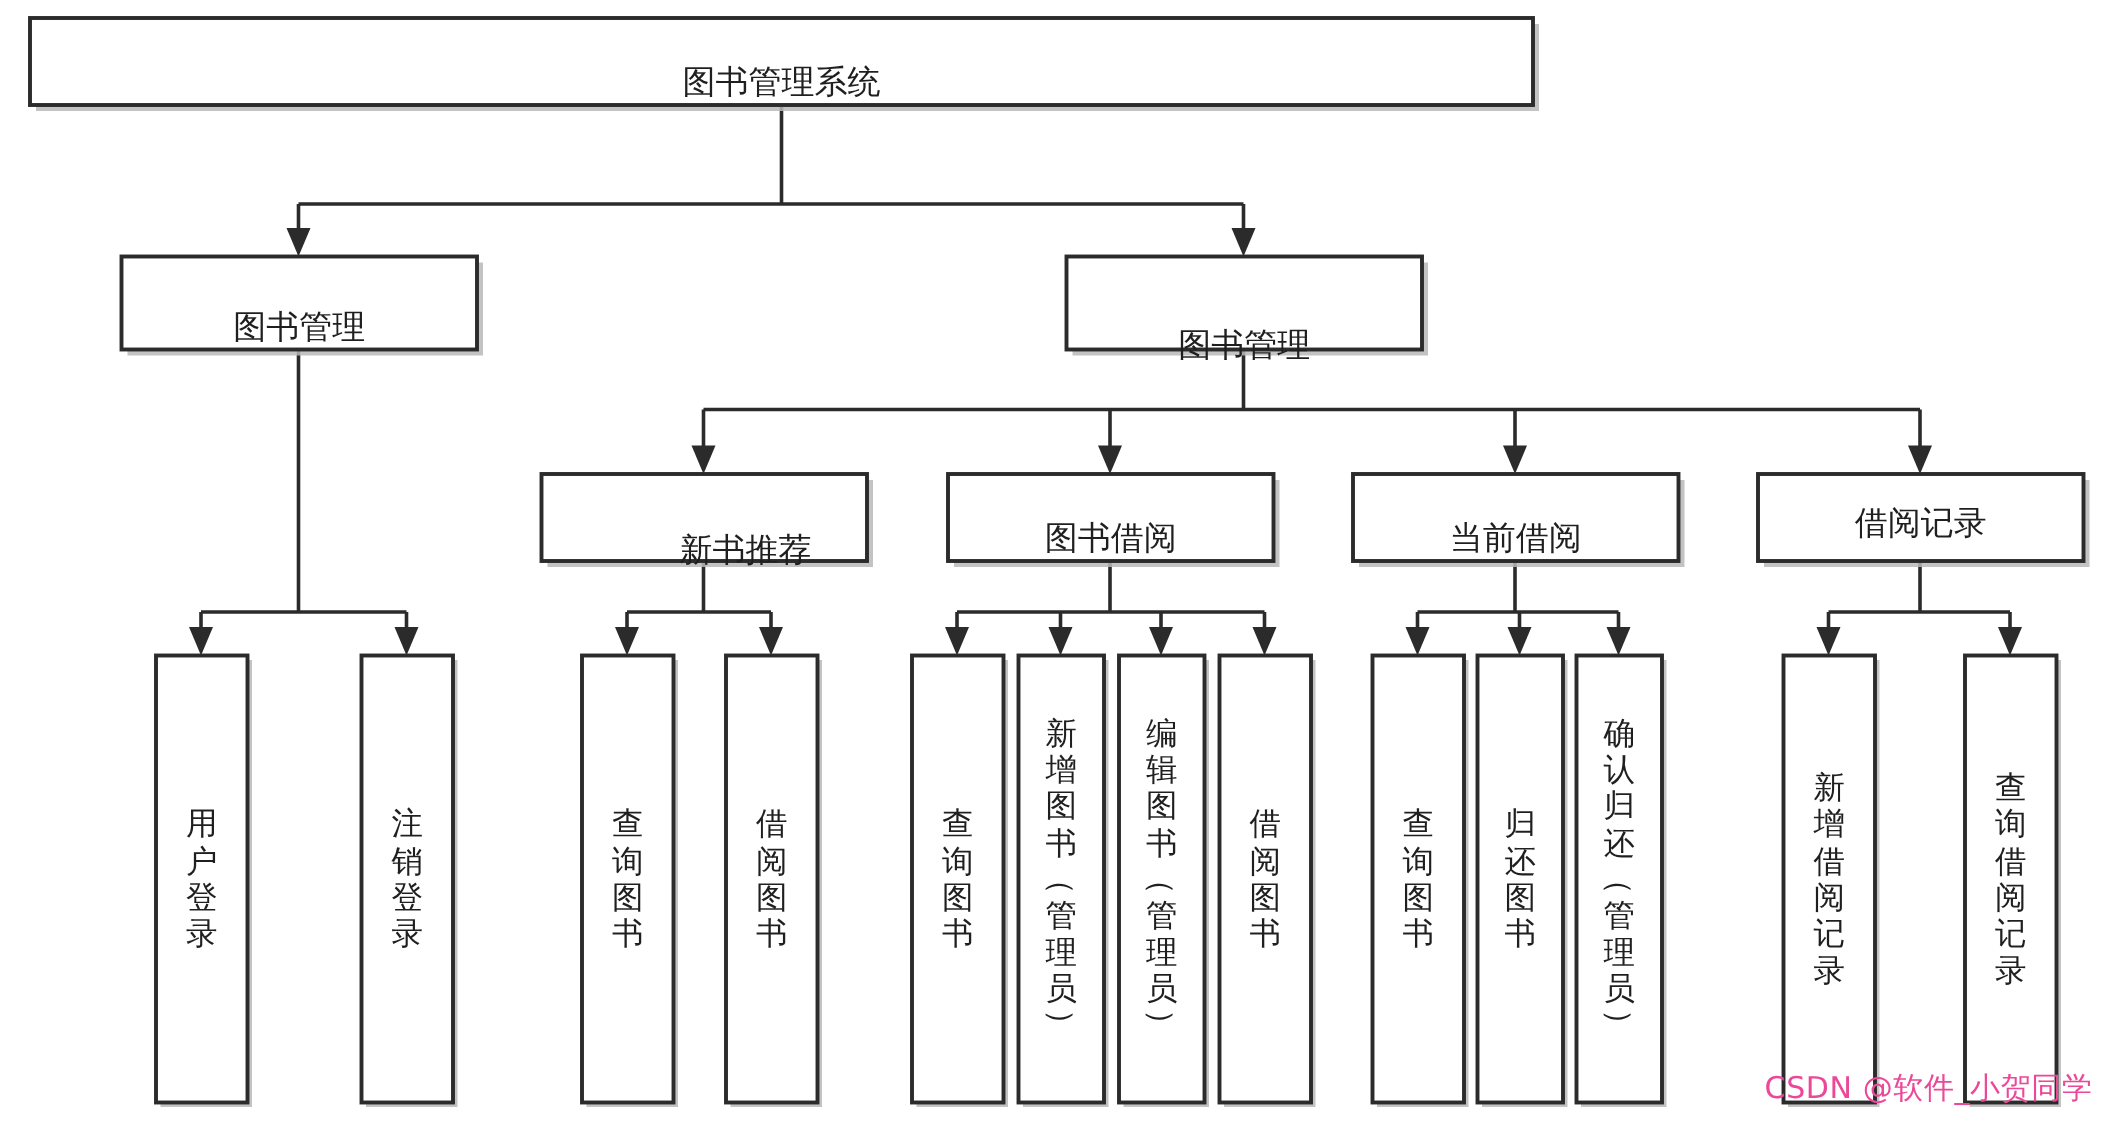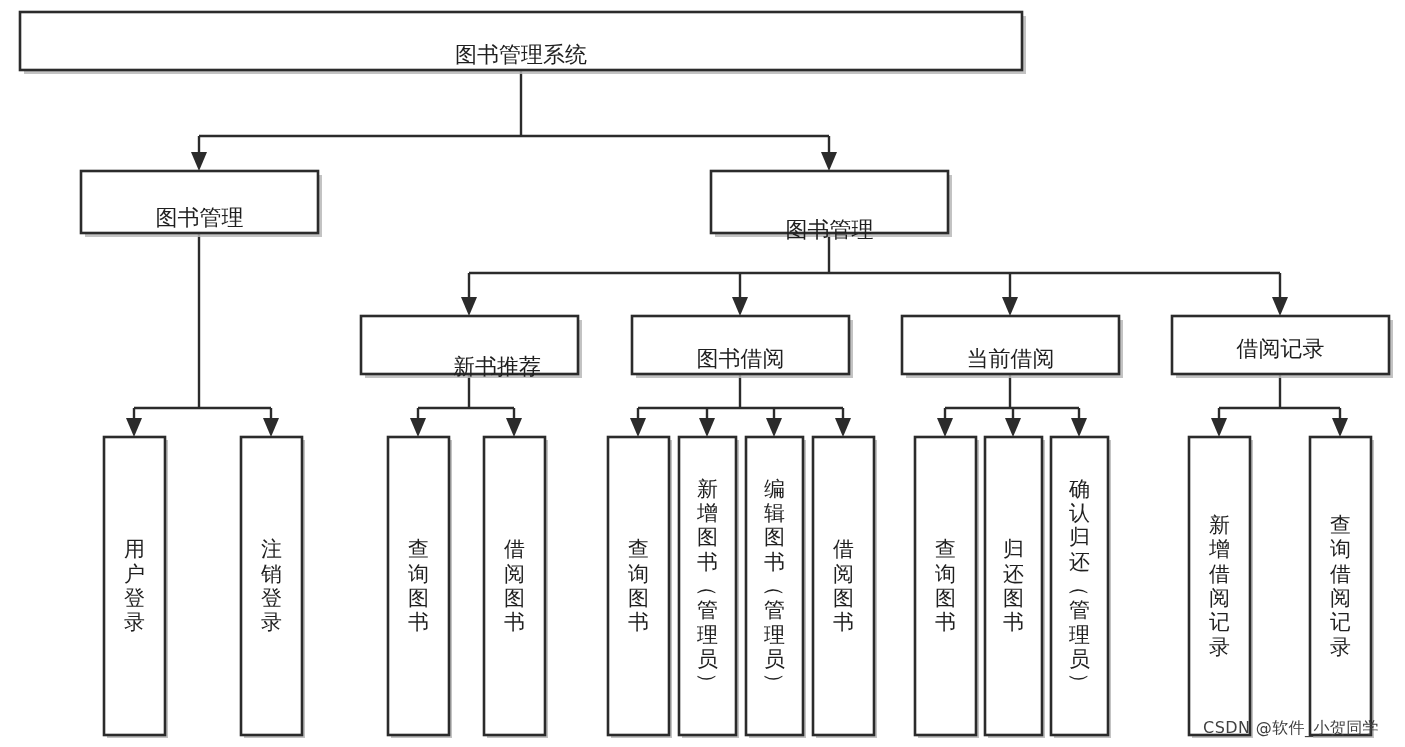--- a/index.html
+++ b/index.html
@@ -71,25 +71,25 @@
     align-items: flex-end;
     justify-content: center;
     font-family: "DejaVu Sans", "Liberation Sans", sans-serif;
     font-size: 22px;
     color: #1f1f1f;
     pointer-events: none;
     white-space: nowrap;
   }
   #watermark {
     position: absolute;
-    right: 26px;
+    right: 10px;
     bottom: 8px;
     font-family: "DejaVu Sans", "Liberation Sans", sans-serif;
-    font-size: 16px;
-    color: #404040;
+    font-size: 20px;
+    color: #ec4899;
     letter-spacing: 0.4px;
     white-space: nowrap;
     user-select: none;
   }
 </style>
 </head>
 <body>
 
 <div id="diagram-root">
 

